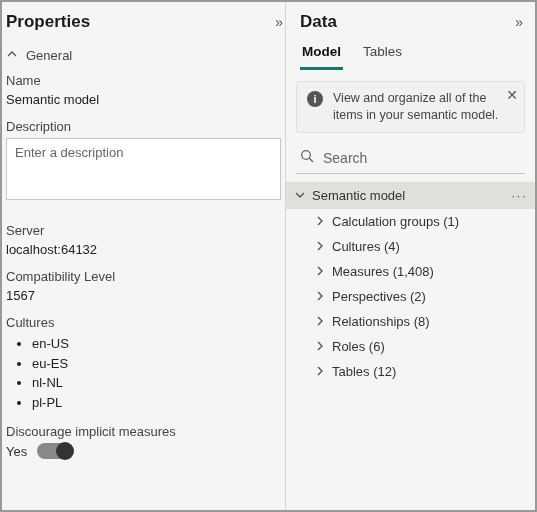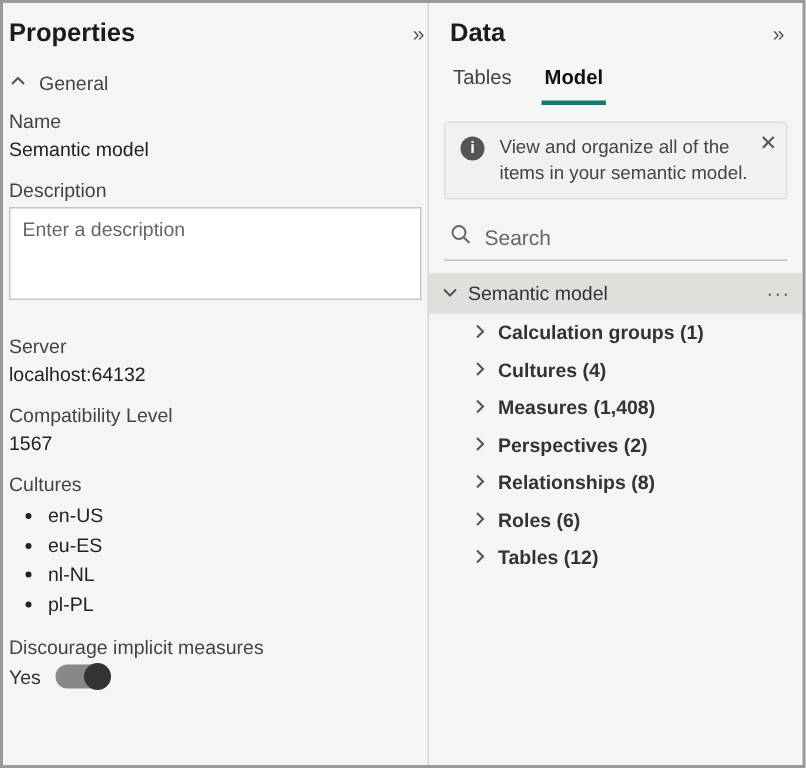--- a/index.html
+++ b/index.html
@@ -223,21 +223,20 @@
       cursor: pointer;
     }
     .tree-child {
       display: flex;
       align-items: center;
       gap: 6px;
       padding: 5px 8px 5px 28px;
       font-size: 13px;
       color: #333;
       cursor: pointer;
-      font-weight: bold;
     }
     .chev-svg {
       flex-shrink: 0;
     }
     .ext-icon {
       display: inline-block;
       vertical-align: text-top;
     }
   </style>
 </head>
@@ -299,22 +298,22 @@
   </div>
 </div>
 
 <div class="panel-right">
   <div class="panel-header">
     <div class="panel-title">Data</div>
     <div class="collapse-btn">»</div>
   </div>
 
   <div class="tabs">
+    <div class="tab active">Model</div>
     <div class="tab">Tables</div>
-    <div class="tab active">Model</div>
   </div>
 
   <div class="info-box">
     <div class="info-icon">i</div>
     <div class="info-text">
       <span>View and organize all of the items in your semantic model.</span>
       <br>
     </div>
     <div class="info-close">✕</div>
   </div>

